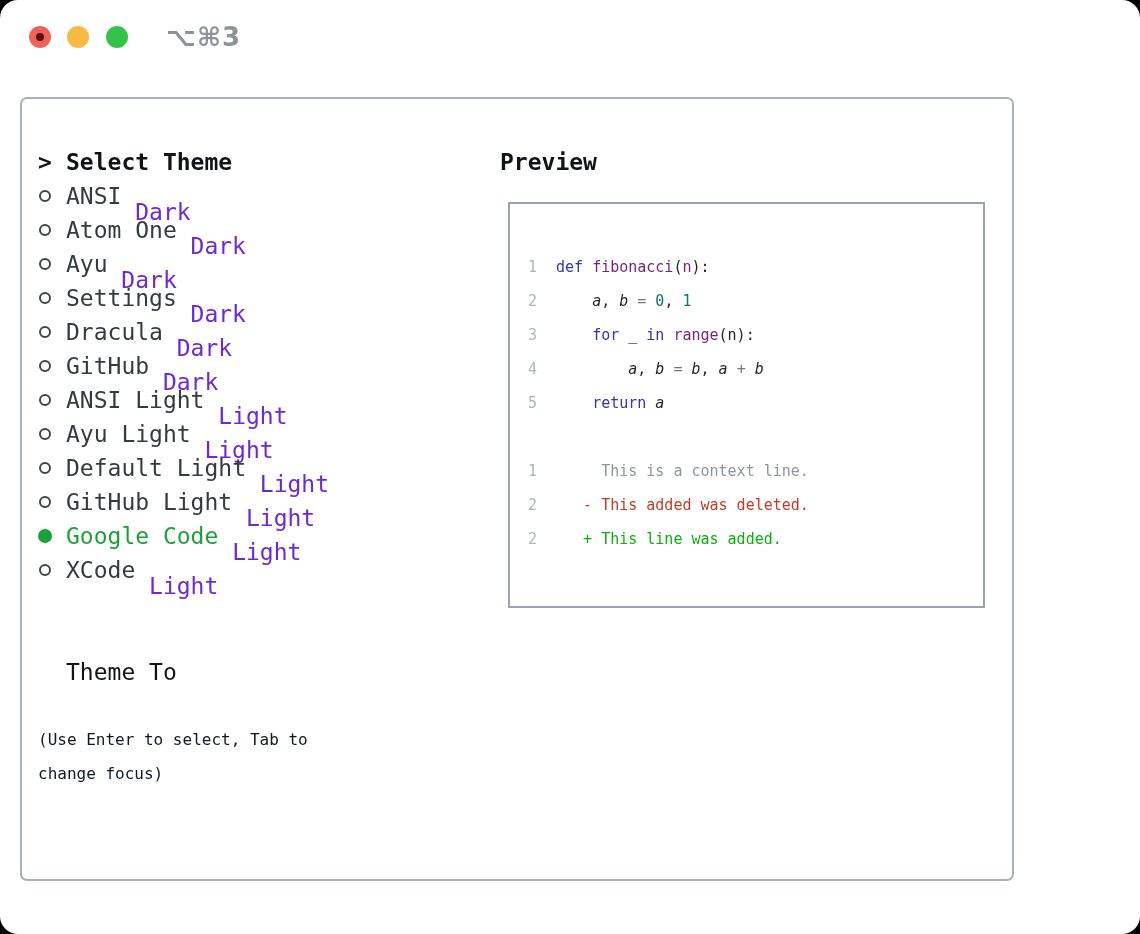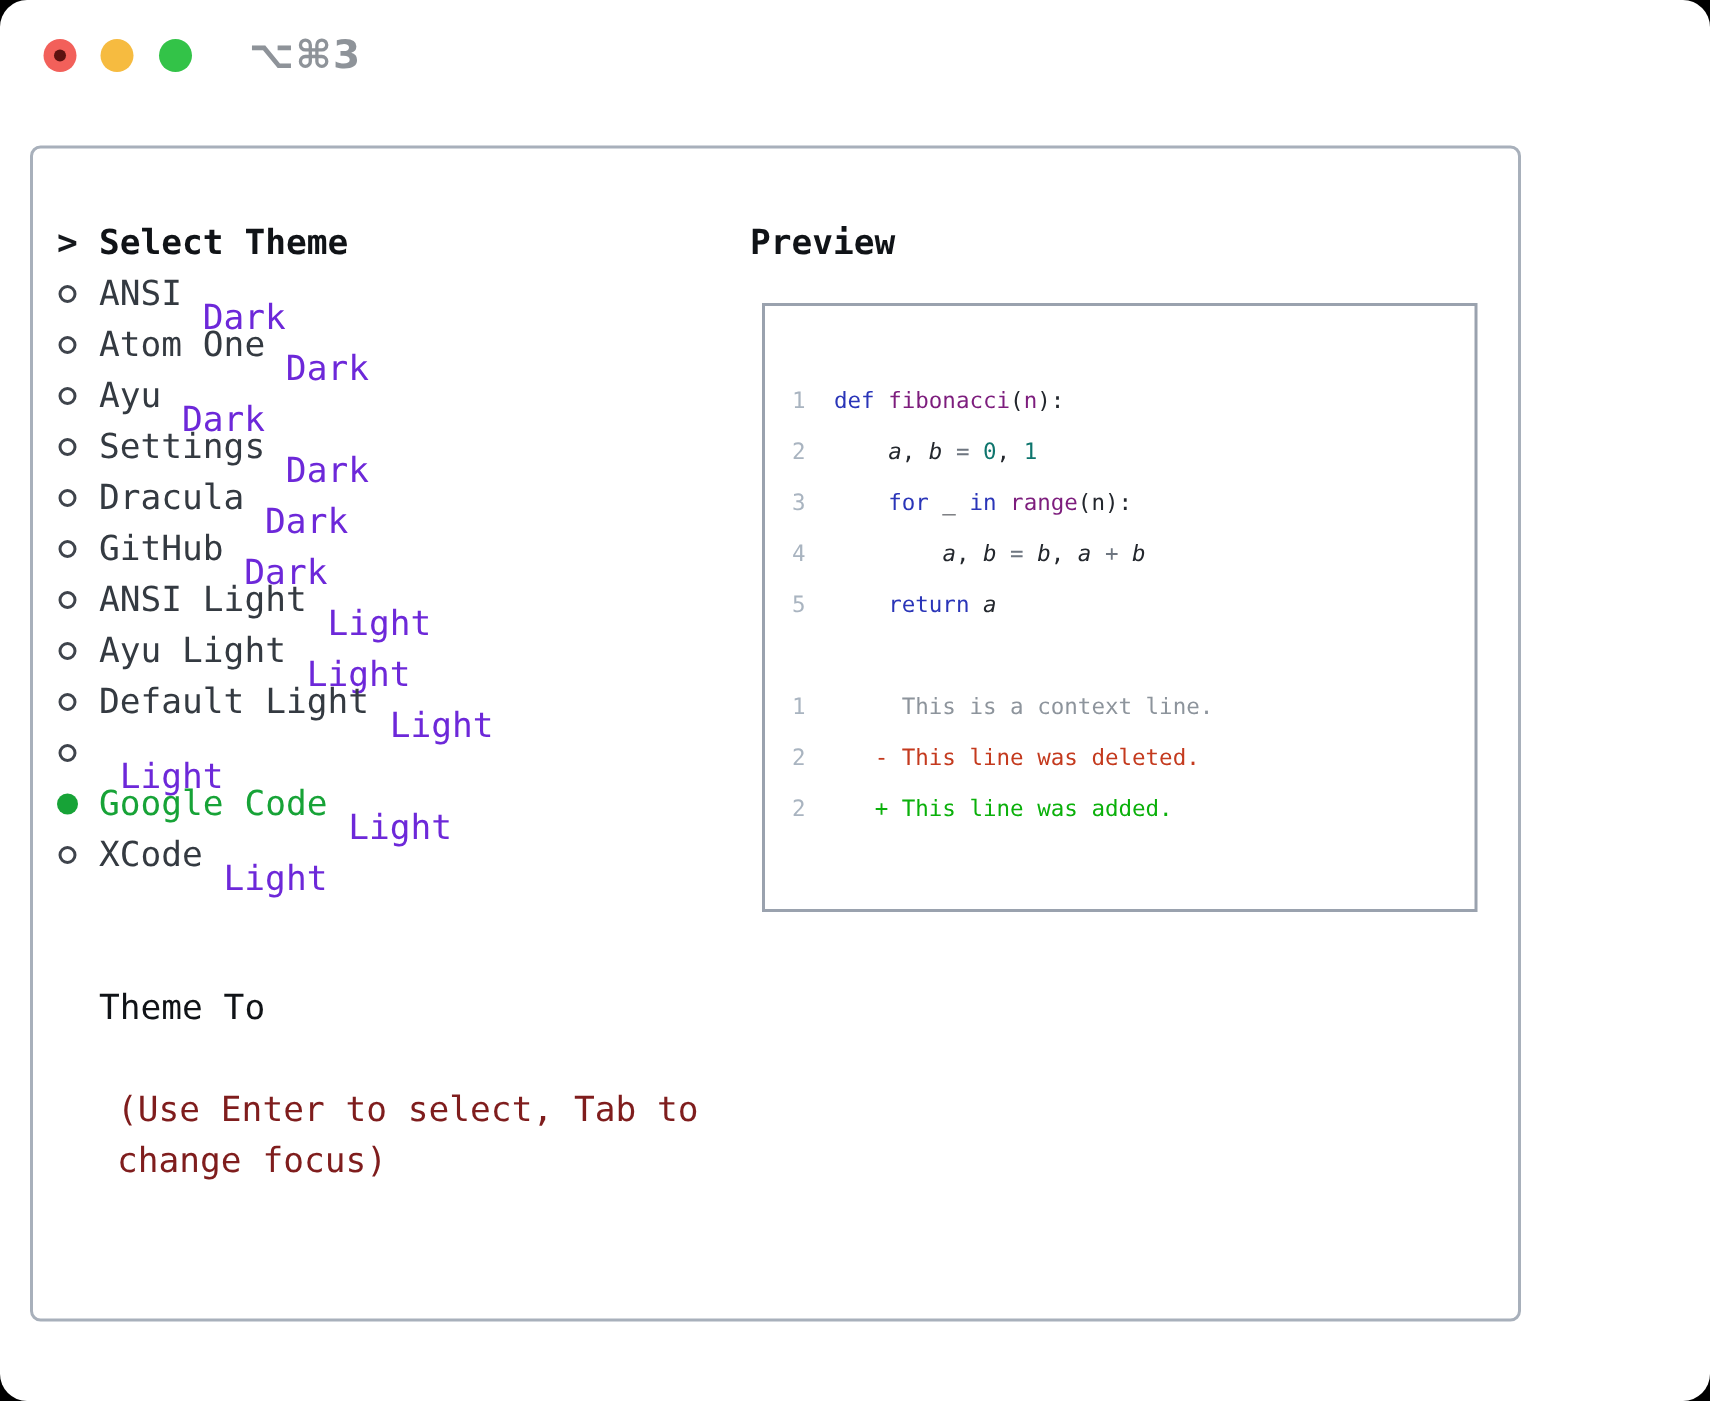--- a/index.html
+++ b/index.html
@@ -23,21 +23,21 @@
   .row{display:flex;align-items:center;height:34px;font-size:23px;white-space:pre;}
   .marker{width:28px;display:flex;align-items:center;justify-content:flex-start;flex:0 0 28px;}
   .prompt{color:#15181c;font-weight:bold;font-size:23px;}
   .circle{width:12px;height:12px;border:2.5px solid #3f444c;border-radius:50%;box-sizing:border-box;margin-left:1px;}
   .circle.filled{width:14px;height:14px;border:none;background:#17a337;margin-left:0;}
   .hdr{color:#101317;font-weight:bold;}
   .theme-name{color:#343a41;}
   .theme-name.selected{color:#17a337;}
   .tag{color:#6d28d9;margin-left:13.8px;margin-top:32px;}
   .blank-row{height:34px;}
-  .hint{font-size:23px;line-height:34px;color:#7f1d1d;white-space:pre;margin-left:40px;}
+  .hint{font-size:16px;line-height:34px;color:#0f172a;white-space:pre;}
 
   
   .preview-heading{position:absolute;left:478px;top:46px;height:34px;line-height:34px;font-size:23px;font-weight:bold;color:#101317;}
   .preview-box{position:absolute;left:486px;top:103px;width:473px;height:402px;border:2px solid #9aa2ae;background:#ffffff;}
   .code{padding:46px 0 0 18px;}
   .code-line{height:34px;line-height:34px;font-size:15px;white-space:pre;}
   .lnum{display:inline-block;width:28px;color:#a9b4c0;}
   .tok{white-space:pre;}
 </style>
 </head>
@@ -63,21 +63,21 @@
       <div id="theme-list">
           <div class="row"><span class="marker"><span class="circle"></span></span><span class="theme-name">ANSI</span><span class="tag">Dark</span></div>
           <div class="row"><span class="marker"><span class="circle"></span></span><span class="theme-name">Atom One</span><span class="tag">Dark</span></div>
           <div class="row"><span class="marker"><span class="circle"></span></span><span class="theme-name">Ayu</span><span class="tag">Dark</span></div>
           <div class="row"><span class="marker"><span class="circle"></span></span><span class="theme-name">Settings</span><span class="tag">Dark</span></div>
           <div class="row"><span class="marker"><span class="circle"></span></span><span class="theme-name">Dracula</span><span class="tag">Dark</span></div>
           <div class="row"><span class="marker"><span class="circle"></span></span><span class="theme-name">GitHub</span><span class="tag">Dark</span></div>
           <div class="row"><span class="marker"><span class="circle"></span></span><span class="theme-name">ANSI Light</span><span class="tag">Light</span></div>
           <div class="row"><span class="marker"><span class="circle"></span></span><span class="theme-name">Ayu Light</span><span class="tag">Light</span></div>
           <div class="row"><span class="marker"><span class="circle"></span></span><span class="theme-name">Default Light</span><span class="tag">Light</span></div>
-          <div class="row"><span class="marker"><span class="circle"></span></span><span class="tag">Light</span></div>
+          <div class="row"><span class="marker"><span class="circle"></span></span><span class="theme-name">GitHub Light</span><span class="tag">Light</span></div>
           <div class="row"><span class="marker"><span class="circle filled"></span></span><span class="theme-name selected">Google Code</span><span class="tag">Light</span></div>
           <div class="row"><span class="marker"><span class="circle"></span></span><span class="theme-name">XCode</span><span class="tag">Light</span></div>
         </div>
 
       <div class="blank-row"></div>
       <div class="blank-row"></div>
 
       <div class="row">
         <span class="marker"></span>
         <span class="theme-name" style="color:#101317">Theme To</span>
@@ -94,19 +94,19 @@
 
     <div class="preview-box">
       <div class="code" id="preview-code">
           <div class="code-line"><span class="lnum">1</span><span class="tok" style="color: rgb(42, 53, 184);">def</span><span class="tok" style="color: rgb(35, 39, 45);"> </span><span class="tok" style="color: rgb(125, 29, 125);">fibonacci</span><span class="tok" style="color: rgb(35, 39, 45);">(</span><span class="tok" style="color: rgb(125, 29, 125);">n</span><span class="tok" style="color: rgb(35, 39, 45);">):</span></div>
           <div class="code-line"><span class="lnum">2</span><span class="tok" style="color: rgb(35, 39, 45);">    </span><span class="tok" style="color: rgb(35, 39, 45); font-style: italic;">a</span><span class="tok" style="color: rgb(35, 39, 45);">, </span><span class="tok" style="color: rgb(35, 39, 45); font-style: italic;">b</span><span class="tok" style="color: rgb(35, 39, 45);"> </span><span class="tok" style="color: rgb(110, 118, 128);">=</span><span class="tok" style="color: rgb(35, 39, 45);"> </span><span class="tok" style="color: rgb(14, 117, 109);">0</span><span class="tok" style="color: rgb(35, 39, 45);">, </span><span class="tok" style="color: rgb(14, 117, 109);">1</span></div>
           <div class="code-line"><span class="lnum">3</span><span class="tok" style="color: rgb(35, 39, 45);">    </span><span class="tok" style="color: rgb(42, 53, 184);">for</span><span class="tok" style="color: rgb(35, 39, 45);"> _ </span><span class="tok" style="color: rgb(42, 53, 184);">in</span><span class="tok" style="color: rgb(35, 39, 45);"> </span><span class="tok" style="color: rgb(125, 29, 125);">range</span><span class="tok" style="color: rgb(35, 39, 45);">(n):</span></div>
           <div class="code-line"><span class="lnum">4</span><span class="tok" style="color: rgb(35, 39, 45);">        </span><span class="tok" style="color: rgb(35, 39, 45); font-style: italic;">a</span><span class="tok" style="color: rgb(35, 39, 45);">, </span><span class="tok" style="color: rgb(35, 39, 45); font-style: italic;">b</span><span class="tok" style="color: rgb(35, 39, 45);"> </span><span class="tok" style="color: rgb(110, 118, 128);">=</span><span class="tok" style="color: rgb(35, 39, 45);"> </span><span class="tok" style="color: rgb(35, 39, 45); font-style: italic;">b</span><span class="tok" style="color: rgb(35, 39, 45);">, </span><span class="tok" style="color: rgb(35, 39, 45); font-style: italic;">a</span><span class="tok" style="color: rgb(35, 39, 45);"> </span><span class="tok" style="color: rgb(110, 118, 128);">+</span><span class="tok" style="color: rgb(35, 39, 45);"> </span><span class="tok" style="color: rgb(35, 39, 45); font-style: italic;">b</span></div>
           <div class="code-line"><span class="lnum">5</span><span class="tok" style="color: rgb(35, 39, 45);">    </span><span class="tok" style="color: rgb(42, 53, 184);">return</span><span class="tok" style="color: rgb(35, 39, 45);"> </span><span class="tok" style="color: rgb(35, 39, 45); font-style: italic;">a</span></div>
           <div class="code-line"><span class="lnum"></span></div>
           <div class="code-line"><span class="lnum">1</span><span class="tok" style="color: rgb(141, 148, 156);">     This is a context line.</span></div>
-          <div class="code-line"><span class="lnum">2</span><span class="tok" style="color: rgb(196, 58, 30);">   - This line was deleted.</span></div>
+          <div class="code-line"><span class="lnum">2</span><span class="tok" style="color: rgb(196, 58, 30);">   - This added was deleted.</span></div>
           <div class="code-line"><span class="lnum">2</span><span class="tok" style="color: rgb(10, 176, 10); text-align: right;">   + This line was added.</span></div>
         </div>
     </div>
 
   </div>
 </div>
 
 </body></html>

